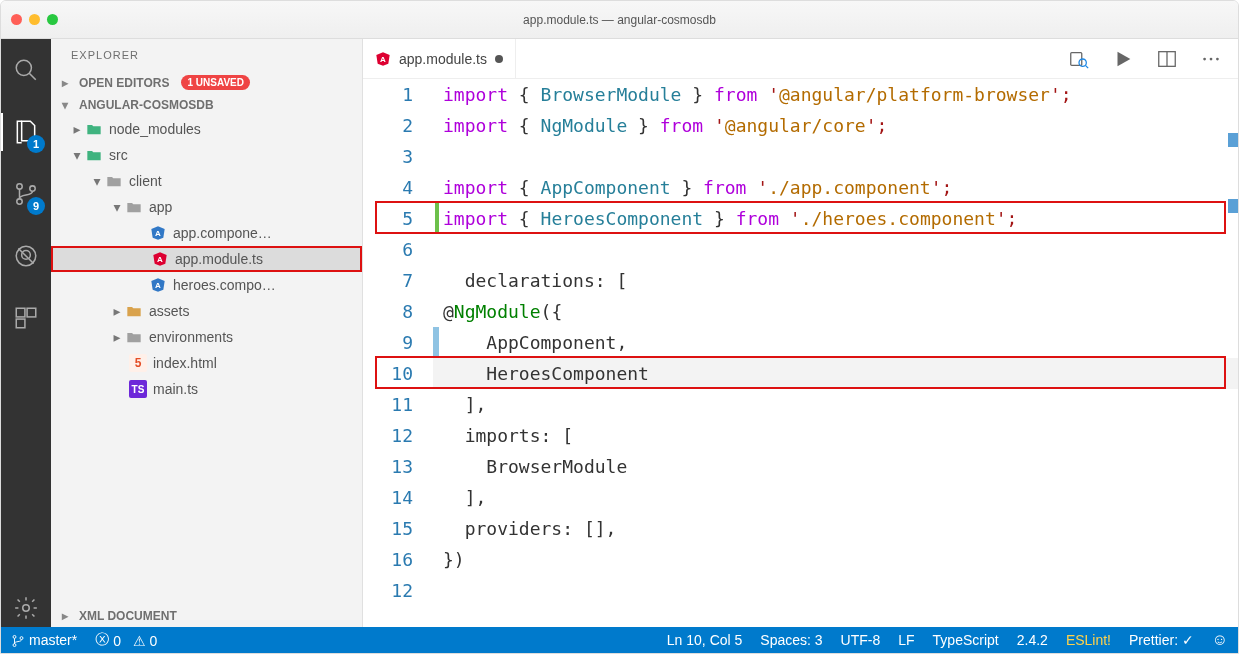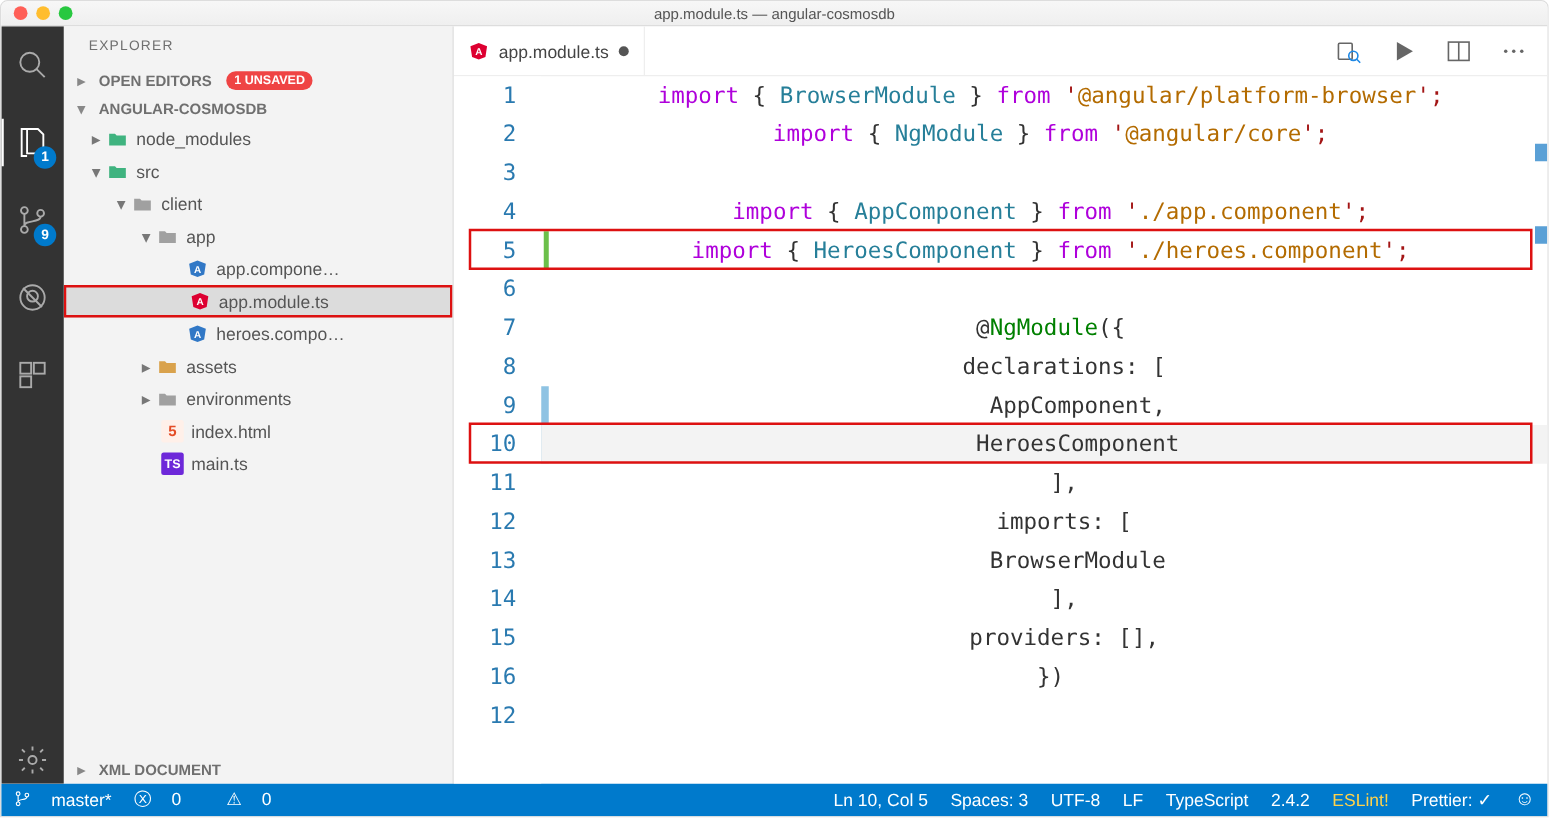--- a/index.html
+++ b/index.html
@@ -1,18 +1,18 @@
 <!DOCTYPE html>
 <html><head>
 <meta charset="utf-8">
 <style>
 * { margin: 0; padding: 0; box-sizing: border-box; }
 body { font-family: -apple-system, "Segoe UI", sans-serif; font-size: 13px; background: #fff; color: #333; overflow: hidden; }
 .window { width: 1239px; height: 654px; display: flex; flex-direction: column; border: 1px solid #ddd; border-radius: 6px 6px 0 0; overflow: hidden; }
-.titlebar { height: 20px; background: linear-gradient(#f7f7f7,#efefef); display: flex; align-items: center; border-bottom: 1px solid #ddd; position: relative; }
+.titlebar { height: 38px; background: linear-gradient(#f7f7f7,#efefef); display: flex; align-items: center; border-bottom: 1px solid #ddd; position: relative; }
 .traffic { display: flex; gap: 7px; padding-left: 10px; }
 .dot { width: 11px; height: 11px; border-radius: 50%; }
 .dot.red { background:#ff5f57 } .dot.yellow { background:#ffbd2e } .dot.green { background:#28c840 }
 .title { position:absolute; left:0; right:0; text-align:center; font-size:12px; color:#555; pointer-events:none; }
 .main { flex:1; display:flex; overflow:hidden; }
 .activitybar { width:50px; background:#333; display:flex; flex-direction:column; align-items:center; padding-top:12px; gap:24px; position:relative; }
 .activitybar .act-item { width:50px; height:38px; display:flex; align-items:center; justify-content:center; position:relative; cursor:pointer; }
 .activitybar svg { width:26px; height:26px; fill:none; stroke:#aaa; stroke-width:1.4; }
 .activitybar .active svg { stroke:#fff; }
 .activitybar .active::before { content:""; position:absolute; left:0; top:0; bottom:0; width:2px; background:#fff; }
@@ -40,29 +40,29 @@
 .tabbar { height:40px; display:flex; align-items:stretch; border-bottom:1px solid #eee; }
 .tab { display:flex; align-items:center; padding:0 12px; gap:8px; border-right:1px solid #eee; background:#fff; font-size:14px; color:#444; cursor:pointer; }
 .tab .dirty { width:8px; height:8px; border-radius:50%; background:#555; }
 .tab-spacer { flex:1 }
 .tab-actions { display:flex; align-items:center; gap:22px; padding:0 16px; }
 .tab-actions svg { width:22px; height:22px; stroke:#666; fill:none; stroke-width:1.4; cursor:pointer; }
 .editor { flex:1; display:flex; font-family:Menlo,Consolas,monospace; font-size:18px; overflow:hidden; position:relative; }
 .gutter { width:70px; text-align:right; padding-right:20px; color:#2a7ab0; background:#fff; }
 .gutter div { height:31px; line-height:31px; }
 .code { flex:1; position:relative; }
-.code-line { height:31px; line-height:31px; white-space:pre; padding-left:10px; position:relative;text-align:center; }
+.code-line { height:31px; line-height:31px; white-space:pre; padding-left:10px; position:relative; }
 .code-line.current { background:#f3f3f3; }
 .kw-purple { color:#af00db } .id { color:#267f99 } .str { color:#a31515 } .orange { color:#b36b00 } .dark { color:#333 } .green-at { color:#008000 }
 .hl-red { position:absolute; border:2px solid #d11; pointer-events:none; }
 .green-bar { position:absolute; width:4px; background:#6cc04a; }
 .blue-bar { position:absolute; width:6px; background:#8fc3e3; }
 .minimap-mark { position:absolute; right:0; width:10px; background:#5aa0d6; }
 .statusbar { height:26px; background:#007acc; color:#fff; display:flex; align-items:center; font-size:14px; padding:0 10px; gap:18px; }
-.statusbar .sb-item { display:flex; align-items:flex-start; gap:16px; cursor:pointer; }
+.statusbar .sb-item { display:flex; align-items:flex-end; gap:4px; cursor:pointer; }
 .statusbar .sp { flex:1 }
 .yellow-txt { color:#ffd24a }
 .face { font-size:16px; }
 .branch-icon { width:14px; height:14px; stroke:#fff; fill:none; stroke-width:1.6 }
 </style>
 </head>
 <body>
 
 <div class="window">
   <div class="titlebar">
@@ -301,22 +301,22 @@
         <div class="code">
           <div class="green-bar" style="top:124px;height:31px;left:2px"></div>
           <div class="blue-bar" style="top:248px;height:62px;left:0"></div>
 
           <div class="code-line"><span class="kw-purple">import</span><span class="dark"> { </span><span class="id">BrowserModule</span><span class="dark"> } </span><span class="kw-purple">from</span><span class="str"> '</span><span class="orange">@angular/platform-browser</span><span class="str">';</span></div>
           <div class="code-line"><span class="kw-purple">import</span><span class="dark"> { </span><span class="id">NgModule</span><span class="dark"> } </span><span class="kw-purple">from</span><span class="str"> '</span><span class="orange">@angular/core</span><span class="str">';</span></div>
           <div class="code-line"></div>
           <div class="code-line"><span class="kw-purple">import</span><span class="dark"> { </span><span class="id">AppComponent</span><span class="dark"> } </span><span class="kw-purple">from</span><span class="str"> '</span><span class="orange">./app.component</span><span class="str">';</span></div>
           <div class="code-line"><span class="kw-purple">import</span><span class="dark"> { </span><span class="id">HeroesComponent</span><span class="dark"> } </span><span class="kw-purple">from</span><span class="str"> '</span><span class="orange">./heroes.component</span><span class="str">';</span></div>
           <div class="code-line"></div>
+          <div class="code-line"><span class="dark">  declarations: [</span></div>
           <div class="code-line"><span class="dark">@</span><span class="green-at">NgModule</span><span class="dark">({</span></div>
-          <div class="code-line"><span class="dark">  declarations: [</span></div>
           <div class="code-line"><span class="dark">    AppComponent,</span></div>
           <div class="code-line current"><span class="dark">    HeroesComponent</span></div>
           <div class="code-line"><span class="dark">  ],</span></div>
           <div class="code-line"><span class="dark">  imports: [</span></div>
           <div class="code-line"><span class="dark">    BrowserModule</span></div>
           <div class="code-line"><span class="dark">  ],</span></div>
           <div class="code-line"><span class="dark">  providers: [],</span></div>
           <div class="code-line"><span class="dark">})</span></div>
 
           <div class="hl-red" style="top:122px;left:-58px;right:12px;height:33px"></div>

